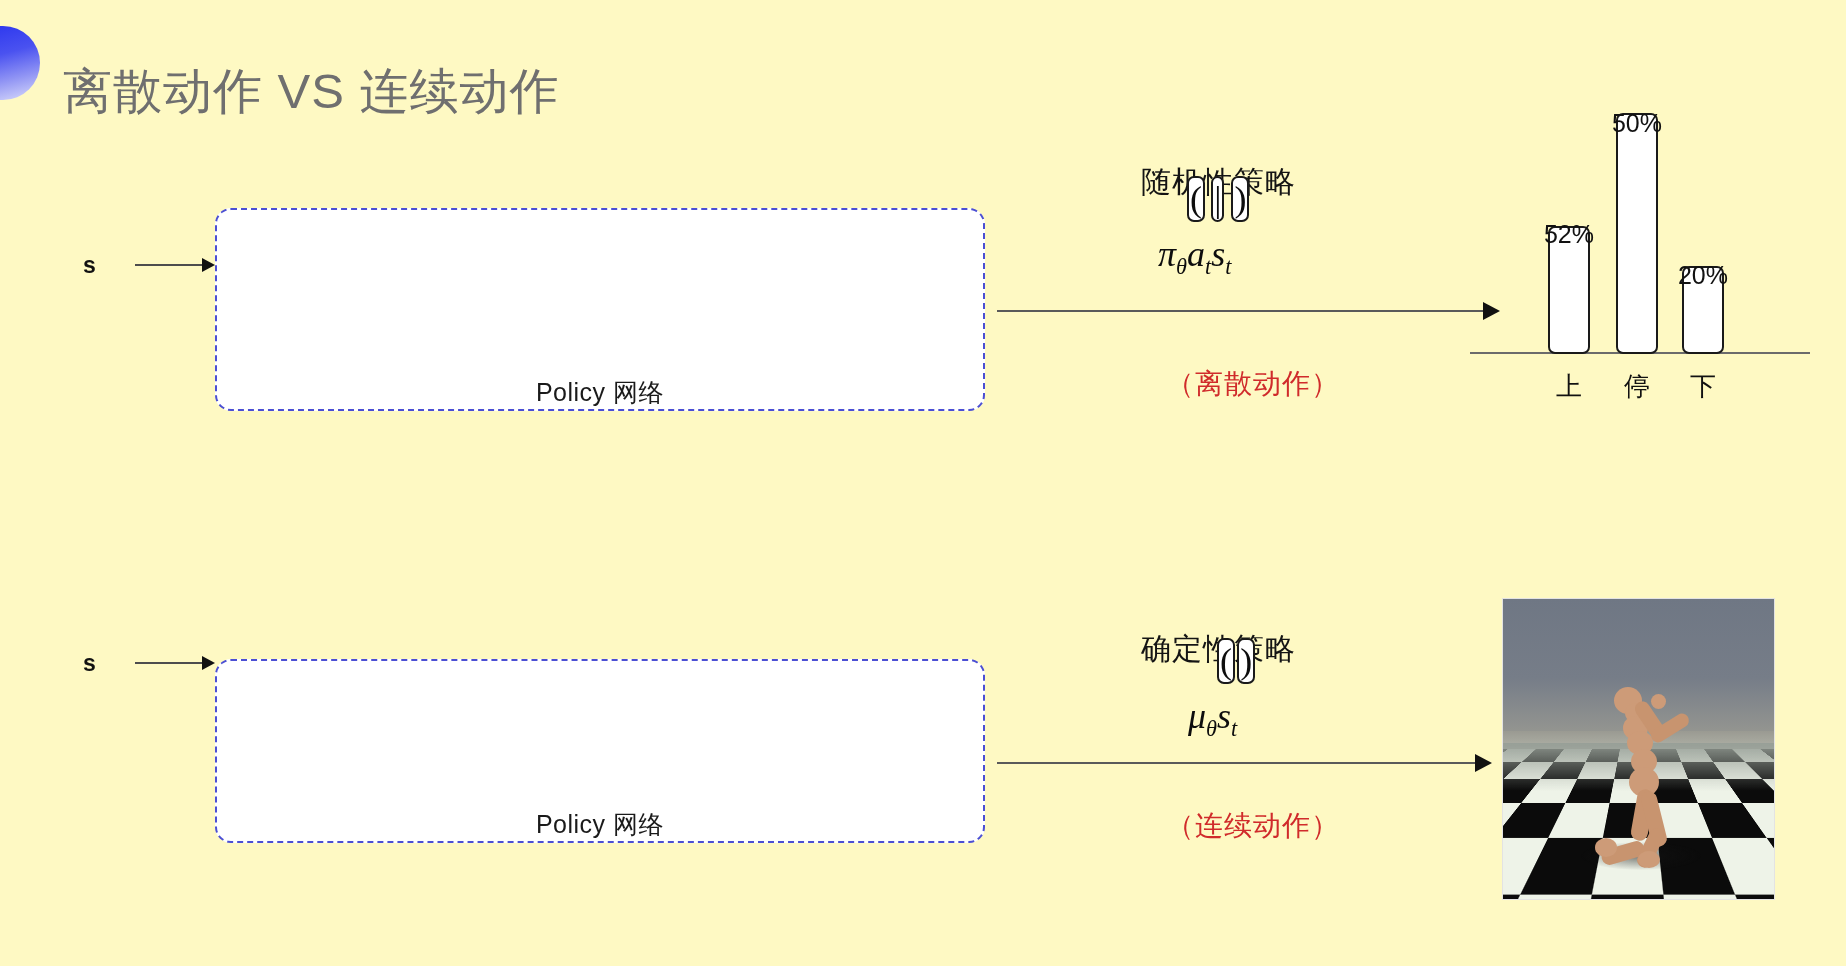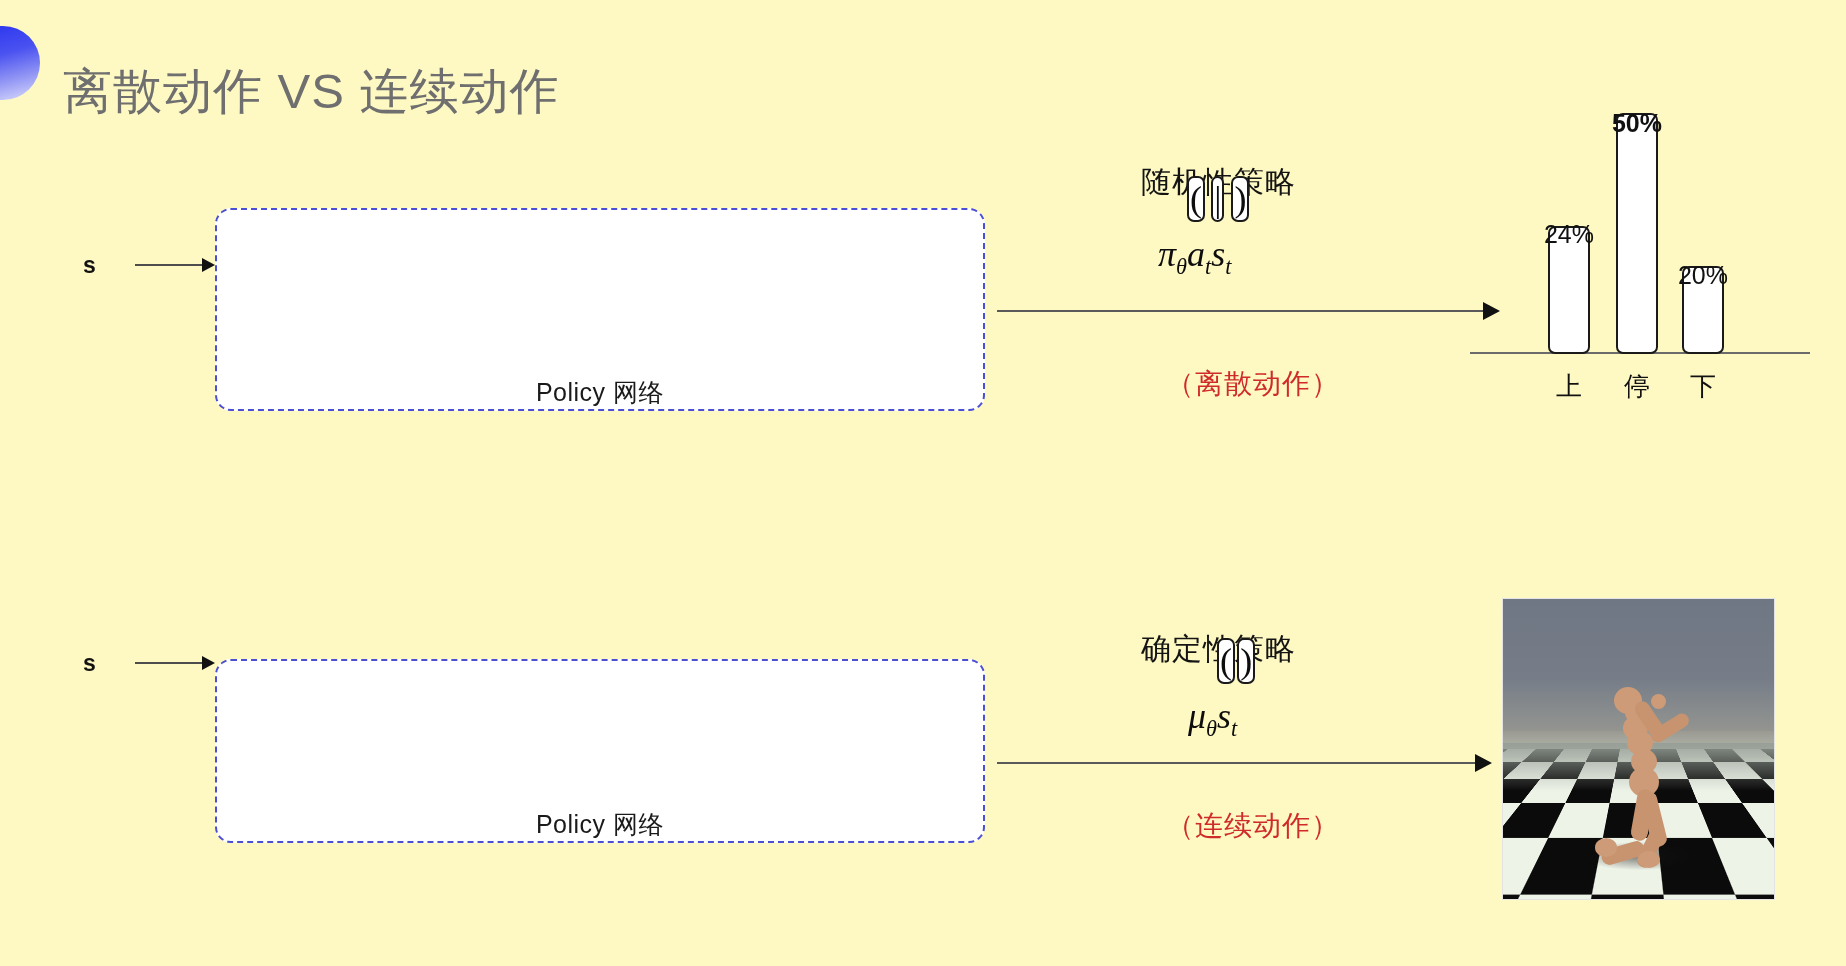--- a/index.html
+++ b/index.html
@@ -226,25 +226,25 @@
     <div class="policy-formula" style="left:1158px; top:233px;">
       <span>π</span><span class="sub">θ</span><span class="bar">(</span><span>a</span><span class="sub">t</span><span class="bar">|</span><span>s</span><span class="sub">t</span><span class="bar">)</span>
     </div>
 
     <div class="policy-tag" style="left:1166px; top:365px;">（离散动作）</div>
 
     <div id="bar-chart" style="left:1470px; top:110px; width:340px; height:302px;">
       <div class="axis"></div>
 
       <div class="bar" style="left:78px;  width:42px; height:128px;"></div>
-      <div class="bar-value" style="left:62px; top:110px; width:74px;">24%</div>
+      <div class="bar-value" style="left:62px; top:110px; width:74px;">52%</div>
       <div class="bar-cat" style="left:62px; width:74px;">上</div>
 
       <div class="bar" style="left:146px; width:42px; height:241px;"></div>
-      <div class="bar-value" style="left:130px; top:-1px; width:74px;font-weight:bold;">50%</div>
+      <div class="bar-value" style="left:130px; top:-1px; width:74px;">50%</div>
       <div class="bar-cat" style="left:130px; width:74px;">停</div>
 
       <div class="bar" style="left:212px; width:42px; height:88px;"></div>
       <div class="bar-value" style="left:196px; top:151px; width:74px;">20%</div>
       <div class="bar-cat" style="left:196px; width:74px;">下</div>
     </div>
   </div>
 
   <div class="row" id="row-continuous">
 

